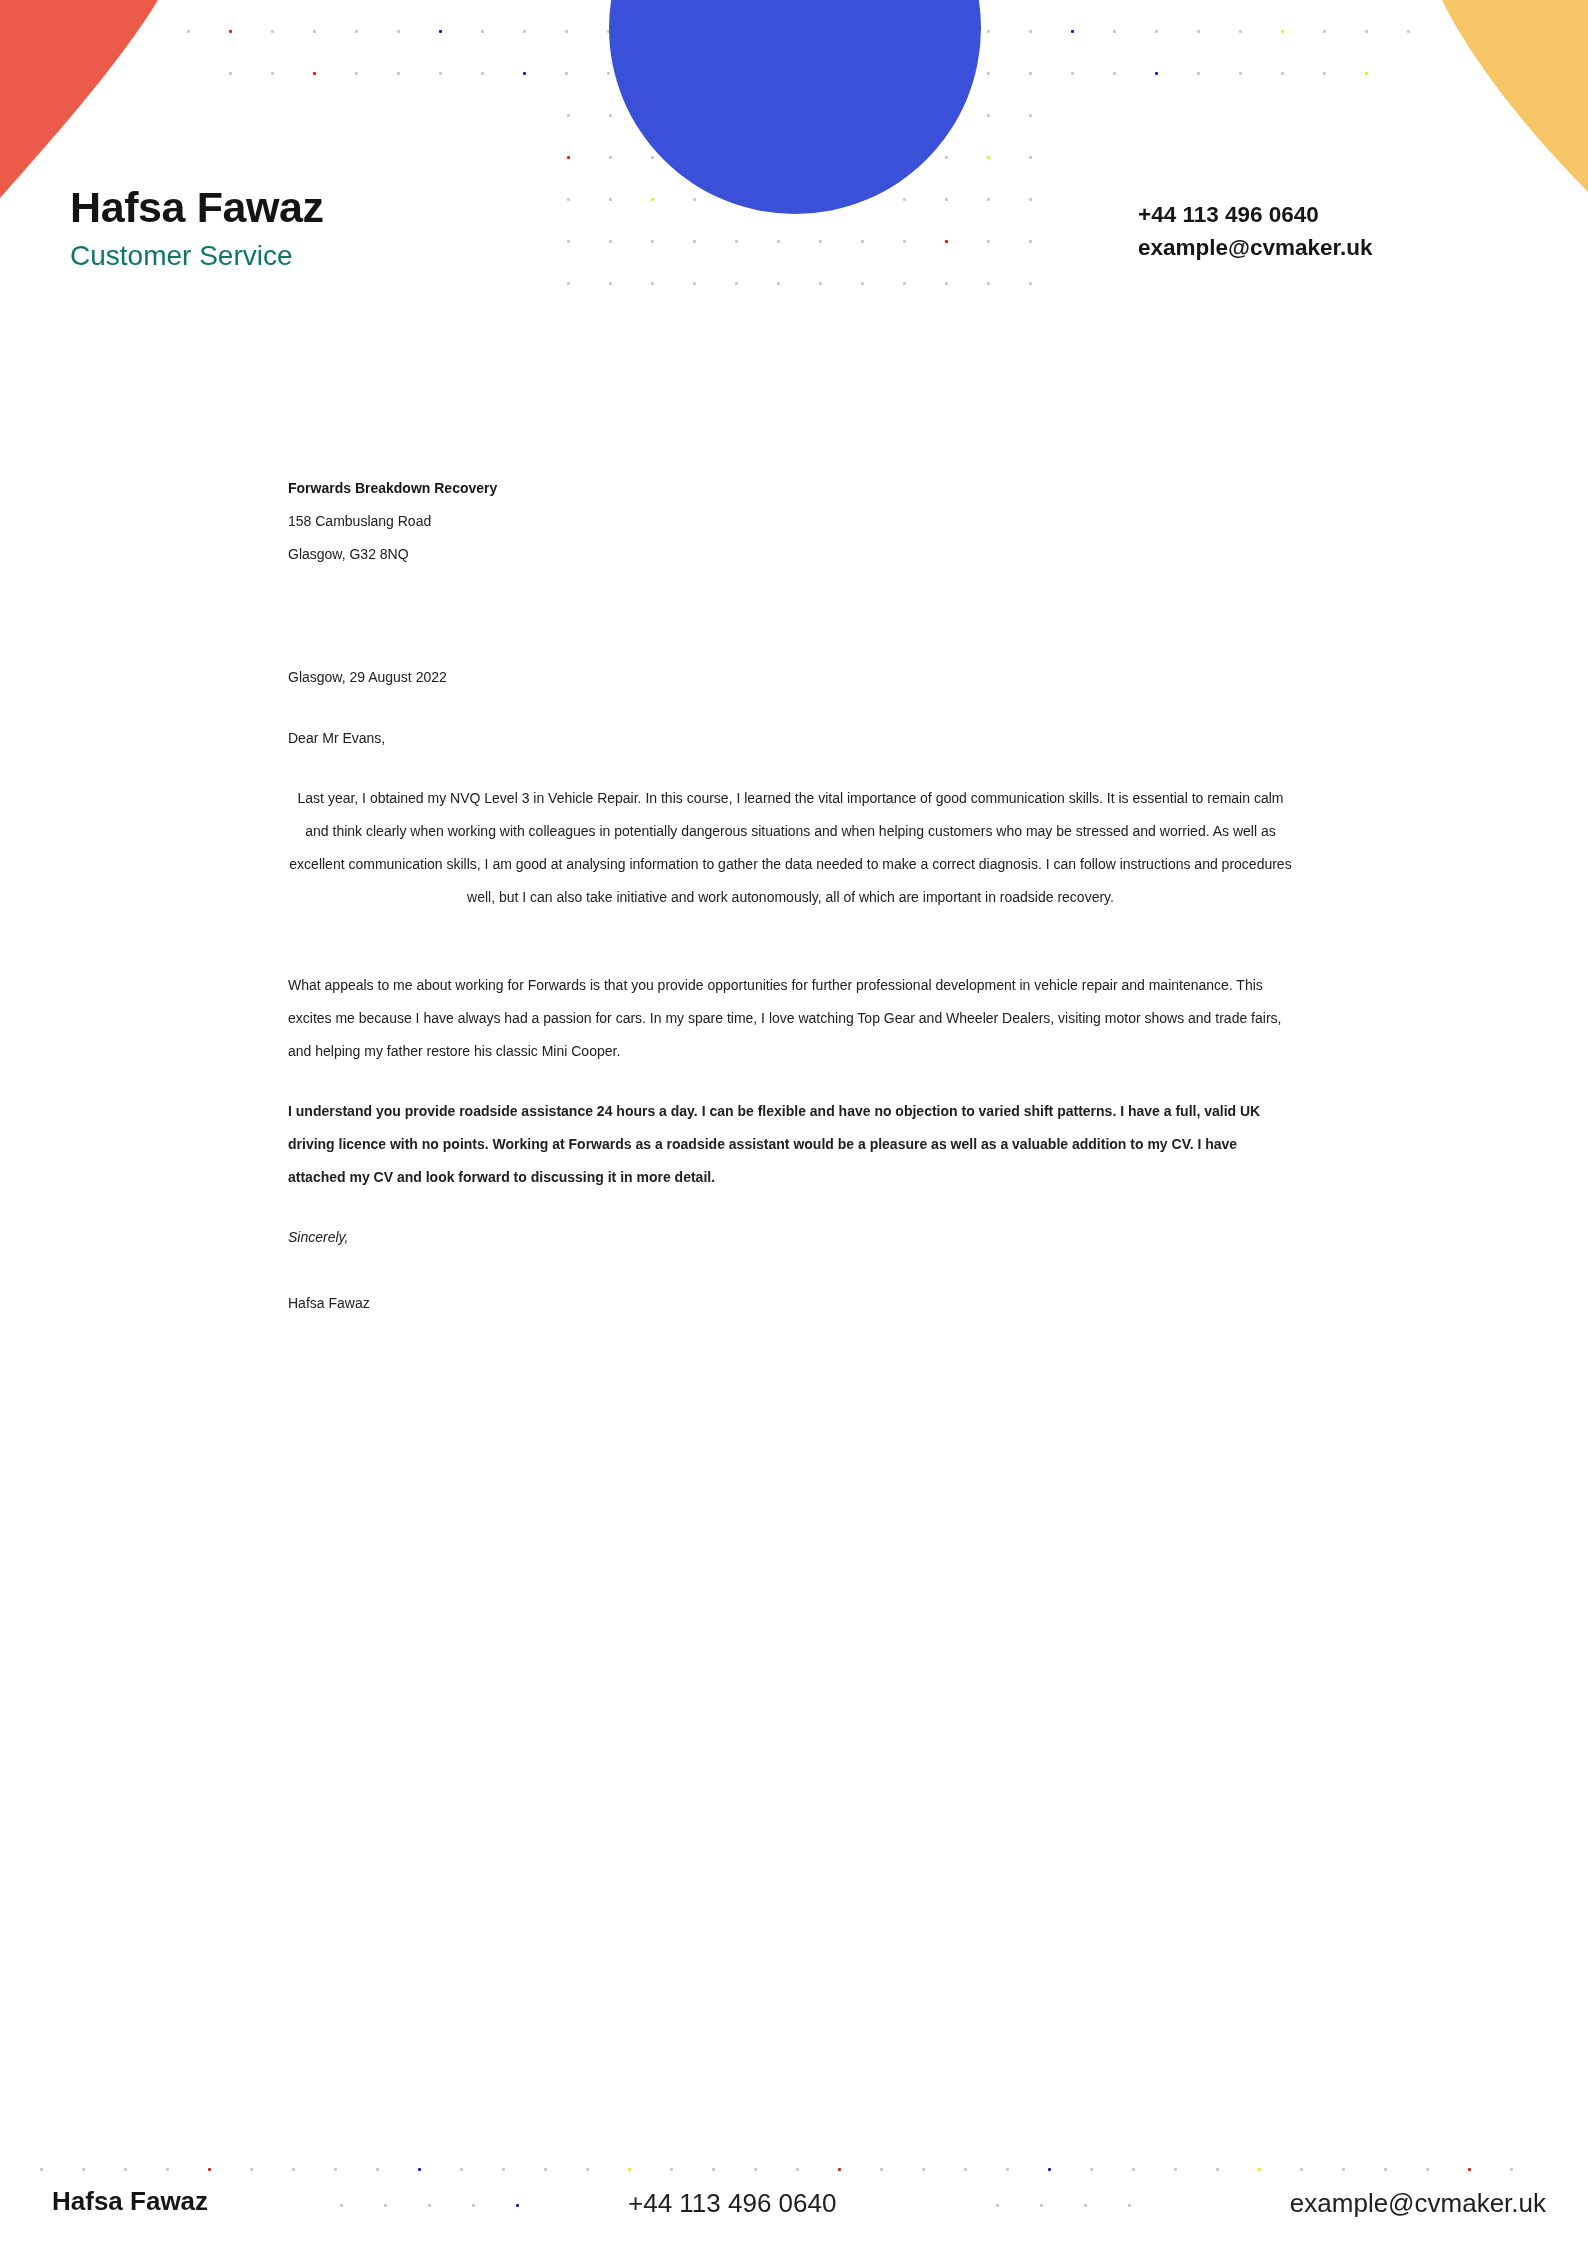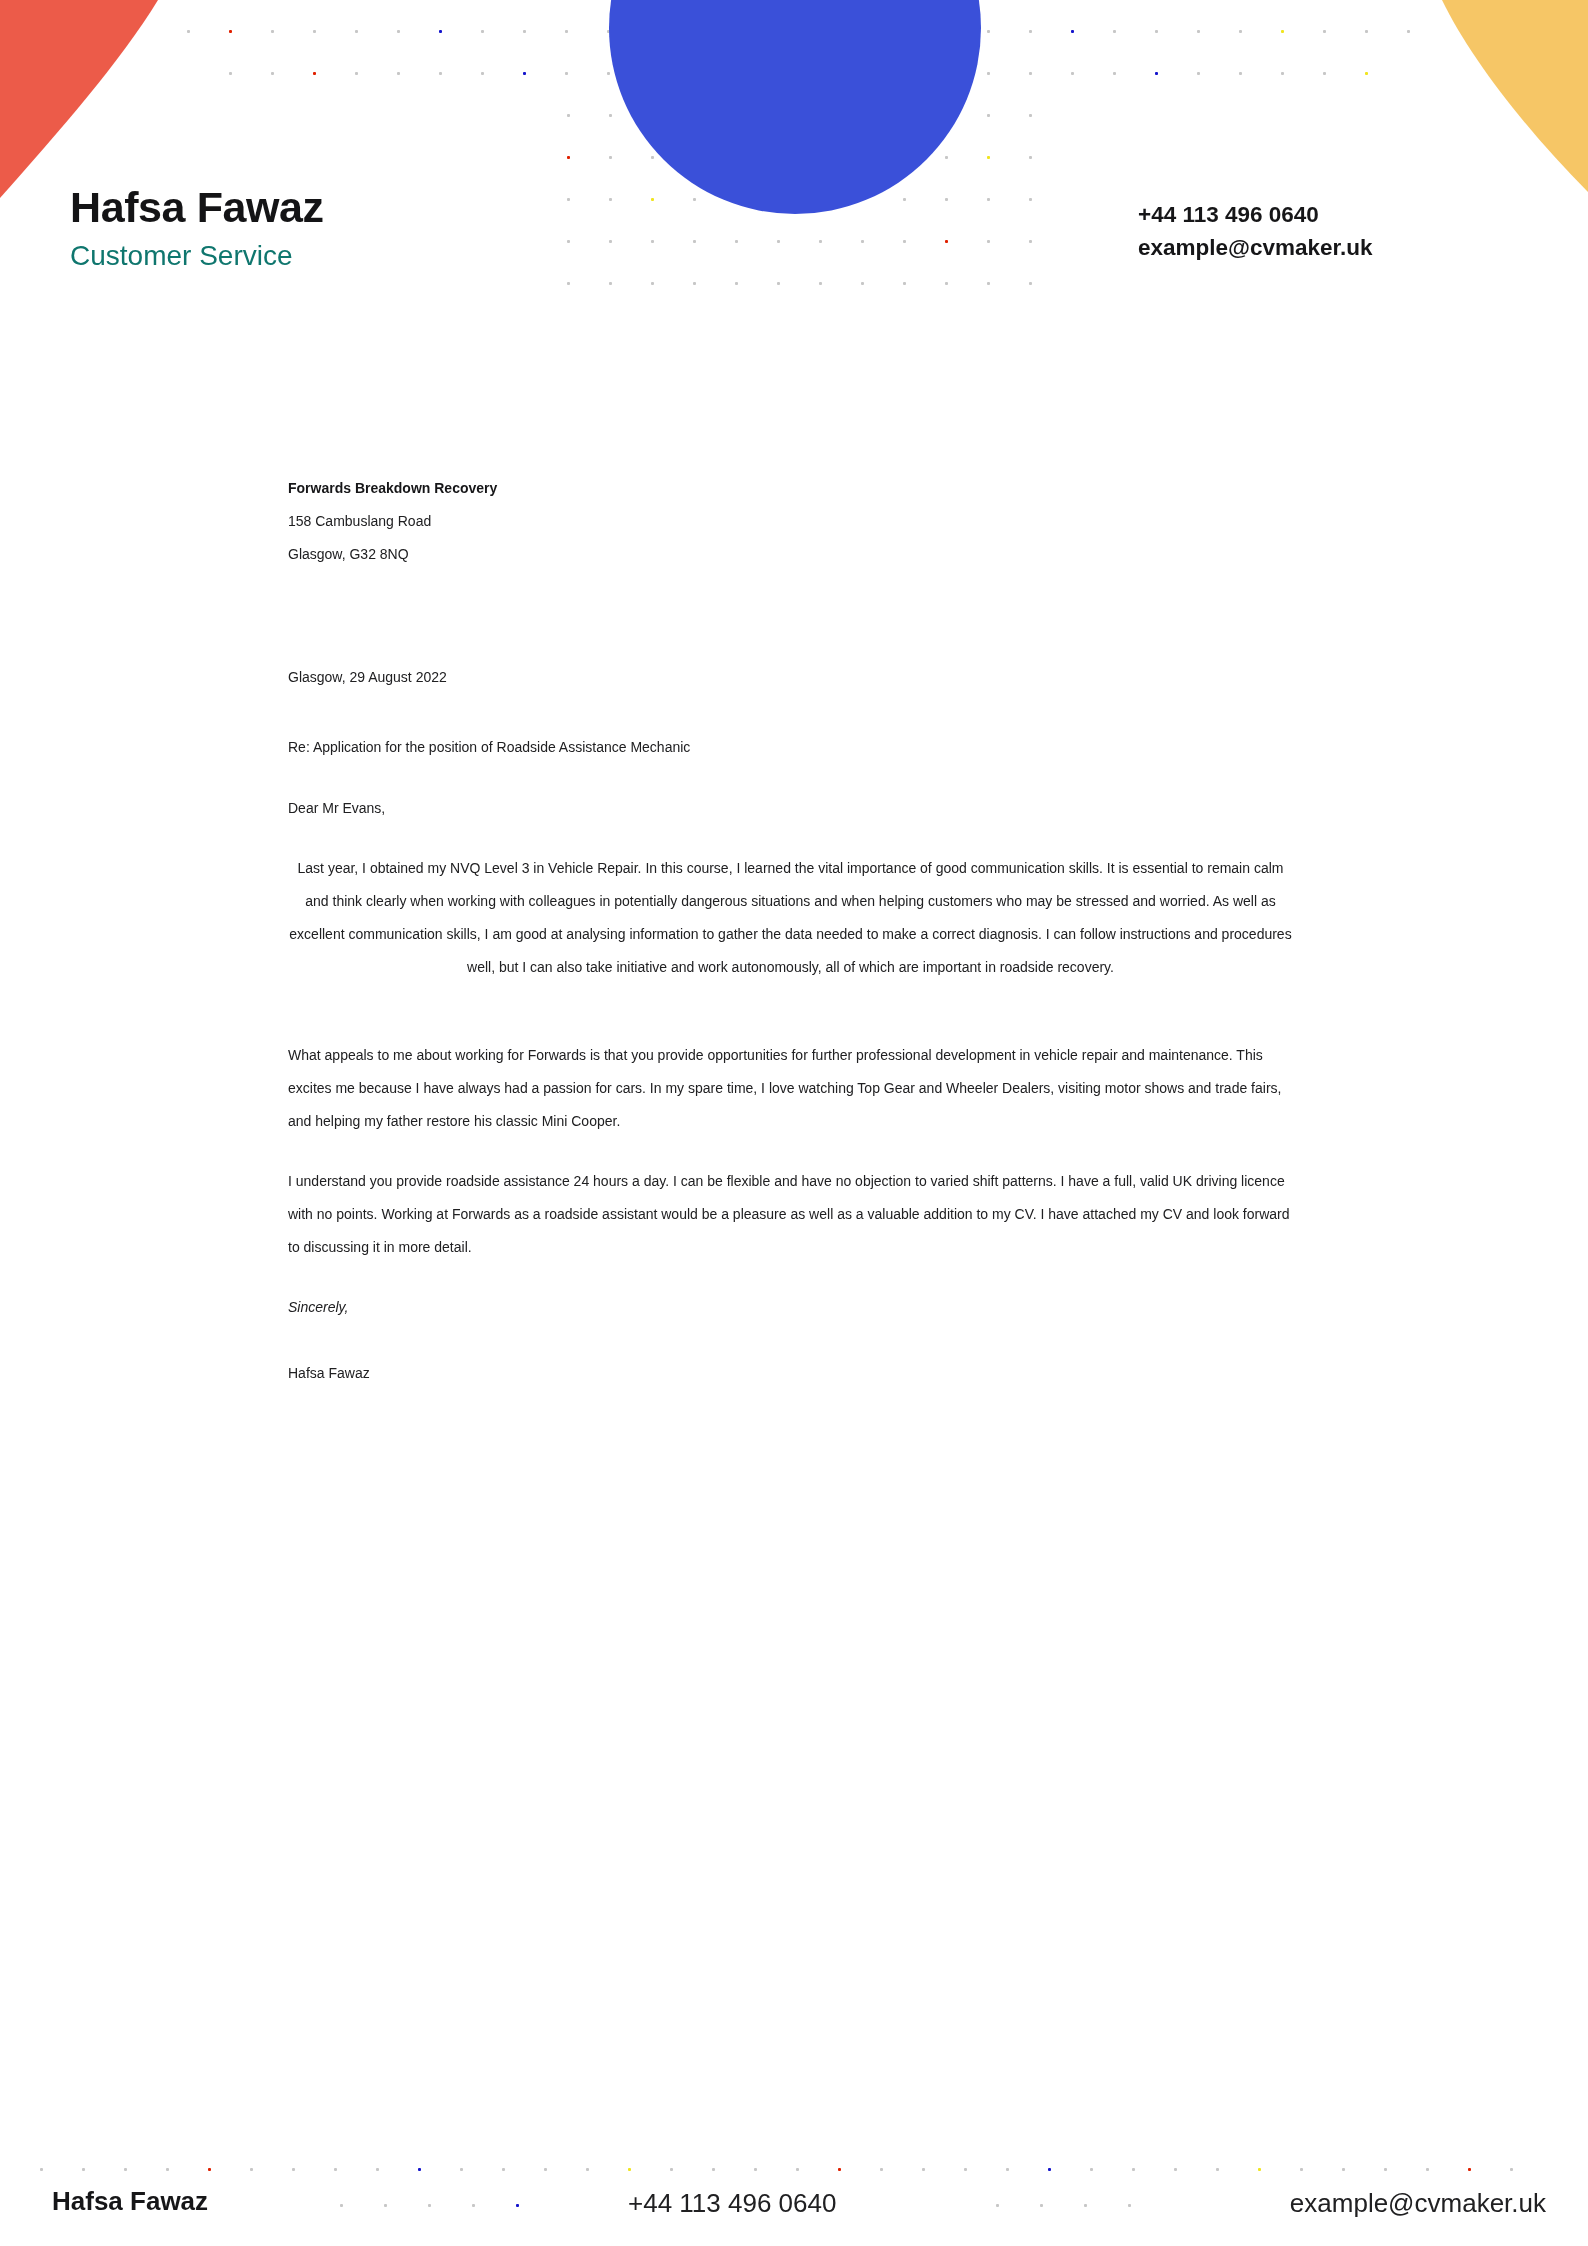--- a/index.html
+++ b/index.html
@@ -21,21 +21,21 @@
   .letter{position:absolute;left:288px;top:472px;width:1005px;z-index:3;
           font-size:14px;line-height:33px;color:#202022;}
   .letter p{margin:0;}
   .recipient-company{font-weight:700;color:#161618;}
   .date-line{margin-top:90px !important;}
   .subject-line{margin-top:37px !important;}
   .salutation{margin-top:28px !important;}
   .para-1{margin-top:35px !important;}
   .para-2{margin-top:27px !important;text-align:center;}
   .para-3{margin-top:55px !important;}
-  .para-4{margin-top:27px !important;}
+  .para-4{margin-top:27px !important;font-weight:bold;}
   .closing{margin-top:27px !important;font-style:italic;}
   .signature{margin-top:33px !important;}
 
   .footer-name{position:absolute;left:52px;top:2186px;font-size:26px;font-weight:700;color:#161618;z-index:3;}
   .footer-phone{position:absolute;left:628px;top:2188px;font-size:26px;color:#202022;z-index:3;}
   .footer-email{position:absolute;right:42px;top:2188px;font-size:26px;color:#202022;z-index:3;}
 </style>
 </head>
 <body>
 
@@ -192,21 +192,20 @@
   </div>
 
   <main class="letter">
     <div class="recipient">
       <div class="recipient-company">Forwards Breakdown Recovery</div>
       <div>158 Cambuslang Road</div>
       <div>Glasgow, G32 8NQ</div>
     </div>
 
     <p class="date-line">Glasgow, 29 August 2022</p>
-    <p class="subject-line">Re: Application for the position of Roadside Assistance Mechanic</p>
     <p class="salutation">Dear Mr Evans,</p>
 
     <p class="para-2">Last year, I obtained my NVQ Level 3 in Vehicle Repair. In this course, I learned the vital importance of good communication skills. It is essential to remain calm and think clearly when working with colleagues in potentially dangerous situations and when helping customers who may be stressed and worried. As well as excellent communication skills, I am good at analysing information to gather the data needed to make a correct diagnosis. I can follow instructions and procedures well, but I can also take initiative and work autonomously, all of which are important in roadside recovery.</p>
     <p class="para-3">What appeals to me about working for Forwards is that you provide opportunities for further professional development in vehicle repair and maintenance. This excites me because I have always had a passion for cars. In my spare time, I love watching Top Gear and Wheeler Dealers, visiting motor shows and trade fairs, and helping my father restore his classic Mini Cooper.</p>
     <p class="para-4">I understand you provide roadside assistance 24 hours a day. I can be flexible and have no objection to varied shift patterns. I have a full, valid UK driving licence with no points. Working at Forwards as a roadside assistant would be a pleasure as well as a valuable addition to my CV. I have attached my CV and look forward to discussing it in more detail.</p>
 
     <p class="closing">Sincerely,</p>
     <p class="signature">Hafsa Fawaz</p>
   </main>
 

